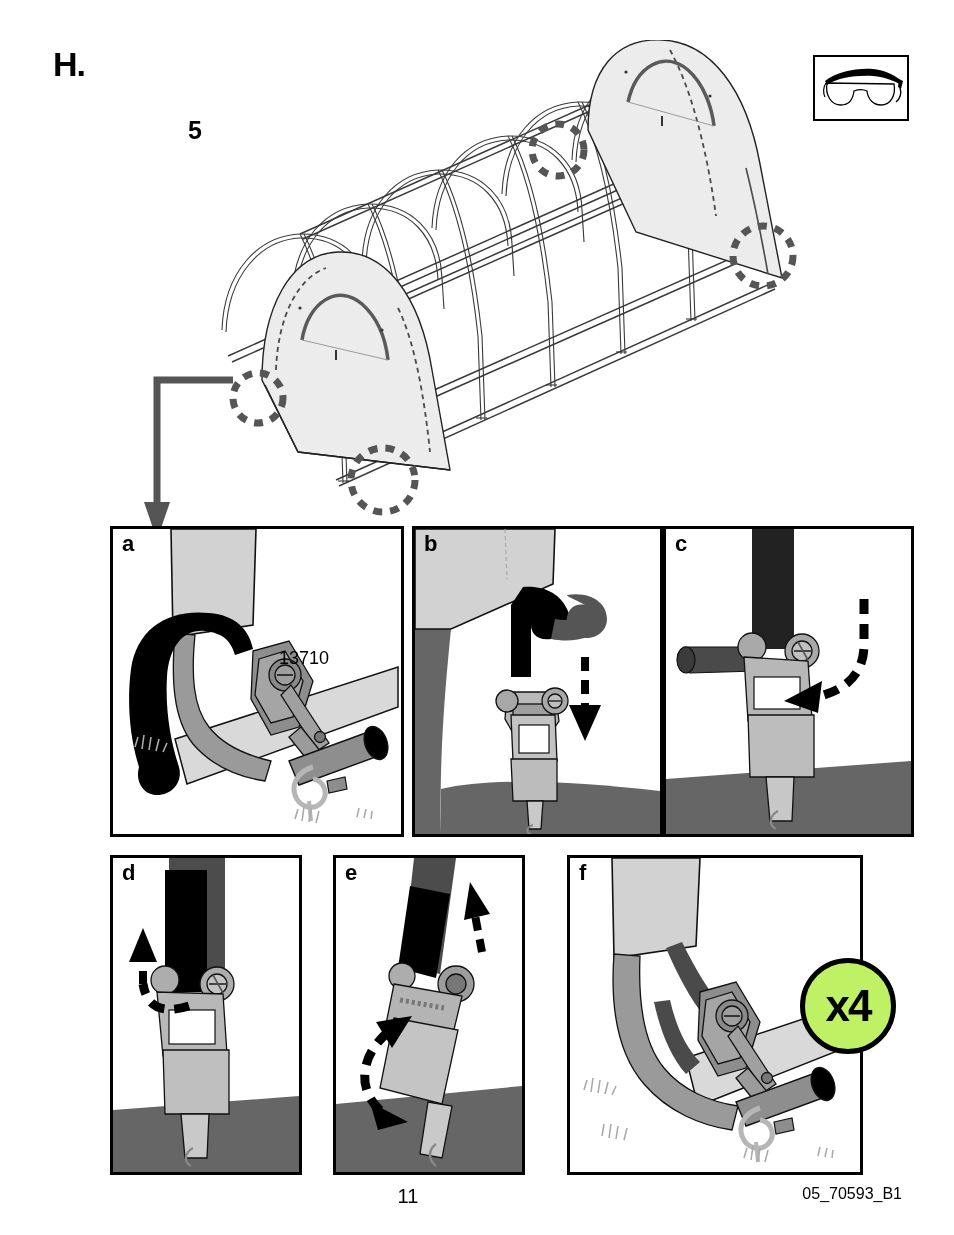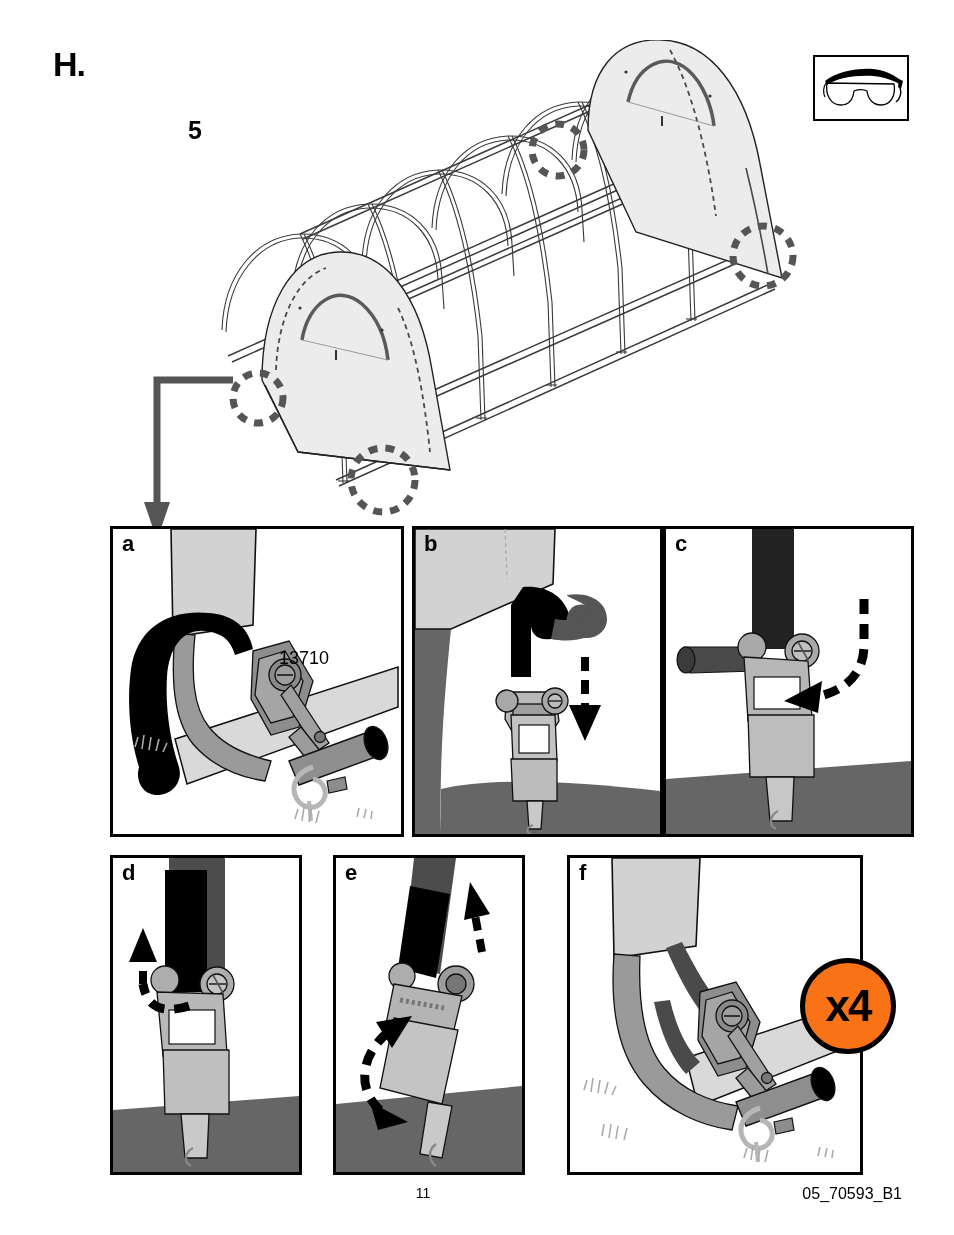--- a/index.html
+++ b/index.html
@@ -50,30 +50,30 @@
   #panel-c{left:663px;top:526px;width:245px;height:305px;}
   #panel-d{left:110px;top:855px;width:186px;height:314px;}
   #panel-e{left:333px;top:855px;width:186px;height:314px;}
   #panel-f{left:567px;top:855px;width:290px;height:314px;}
 
   #part-10240{left:166px;top:120px;}
 
   
   #qty-badge{
     position:absolute;left:800px;top:958px;width:86px;height:86px;
-    border:5px solid #000;border-radius:50%;background:#f97316;
+    border:5px solid #000;border-radius:50%;background:#bef264;
     display:flex;align-items:center;justify-content:center;
     font-size:44px;font-weight:bold;line-height:1;z-index:20;
     letter-spacing:-2px;
   }
 
   
   #page-number{
-    position:absolute;left:15px;top:1186px;width:816px;text-align:center;
-    font-size:14px;line-height:1;
+    position:absolute;left:0;top:1186px;width:816px;text-align:center;
+    font-size:20px;line-height:1;
   }
   #doc-code{
     position:absolute;right:52px;top:1186px;
     font-size:16px;line-height:1;
   }
 </style>
 </head>
 <body>
 
 <div class="page">

